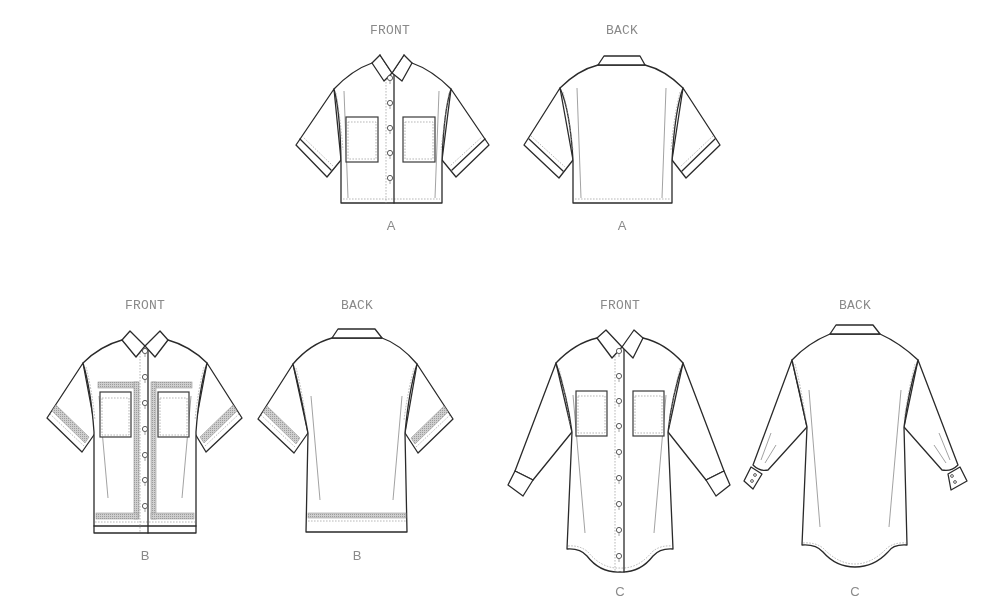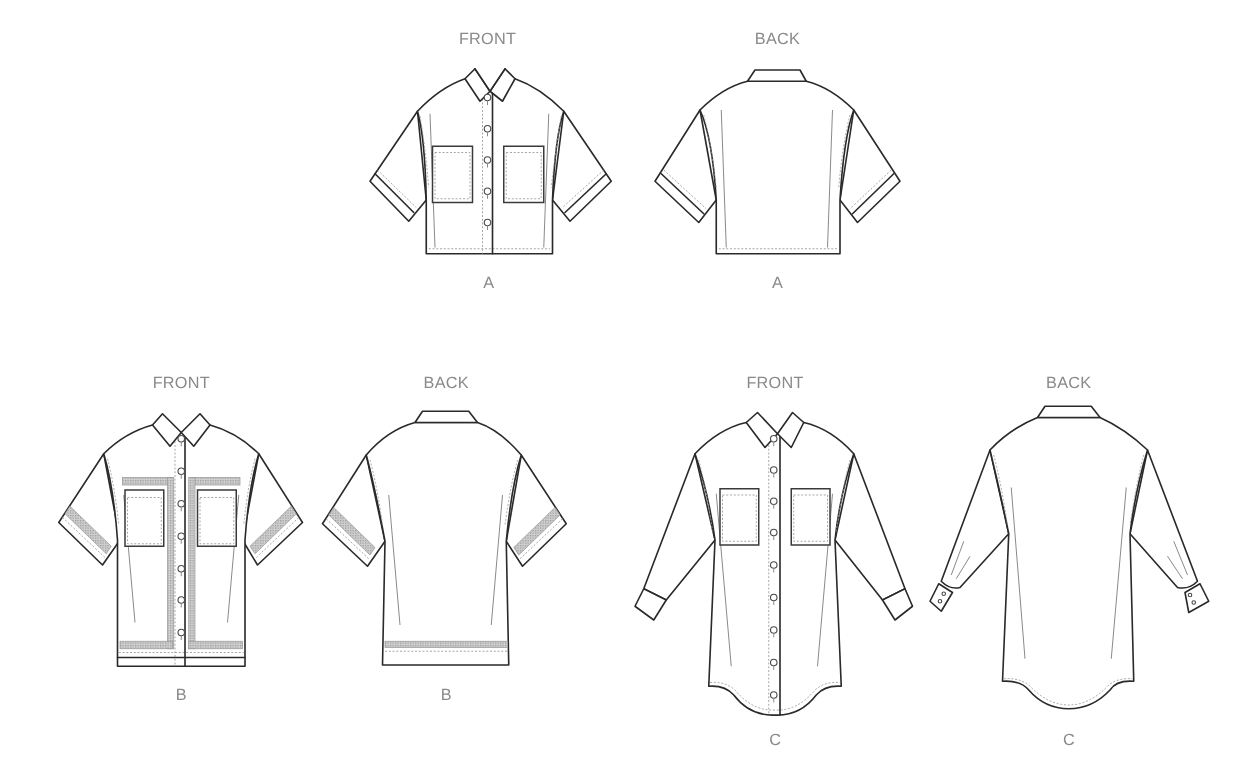--- a/index.html
+++ b/index.html
@@ -1,17 +1,17 @@
 <!DOCTYPE html>
 <html><head>
 <meta charset="utf-8">
 <style>
   html, body { margin: 0; padding: 0; background: #ffffff; }
   body { width: 1000px; height: 611px; position: relative; overflow: hidden; font-family: "Liberation Sans", "DejaVu Sans", sans-serif; }
-  .label { position: absolute; color: #8a8a8a; font-size: 13px; letter-spacing: 0.2px; transform: translateX(-50%); white-space: nowrap; font-family: Liberation Sans, sans-serif; }
+  .label { position: absolute; color: #8a8a8a; font-size: 13px; letter-spacing: 0.2px; transform: translateX(-50%); white-space: nowrap; font-family: Liberation Mono, monospace; }
   .variant { position: absolute; color: #8a8a8a; font-size: 13px; transform: translateX(-50%); font-family: "Liberation Sans", sans-serif; }
   svg.art { position: absolute; left: 0; top: 0; width: 1000px; height: 611px; }
   .o { fill: #ffffff; stroke: #2a2a2a; stroke-width: 1.3; stroke-linejoin: round; stroke-linecap: round; }
   .ln { fill: none; stroke: #2a2a2a; stroke-width: 1.3; stroke-linecap: round; }
   .thin { fill: none; stroke: #8a8a8a; stroke-width: 0.8; }
   .dash { fill: none; stroke: #9a9a9a; stroke-width: 0.7; stroke-dasharray: 1.6 1.4; }
   .pk { fill: #ffffff; stroke: #3a3a3a; stroke-width: 1.2; }
   .trim { fill: url(#trimPat); stroke: #9a9a9a; stroke-width: 0.6; }
   .btn { fill: #ffffff; stroke: #4a4a4a; stroke-width: 0.9; }
 </style>

